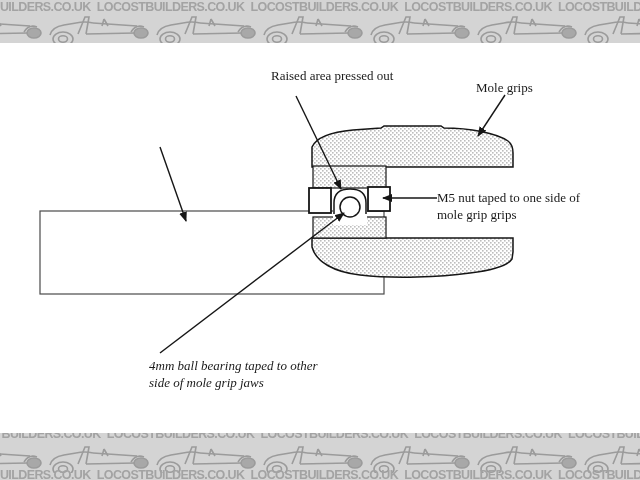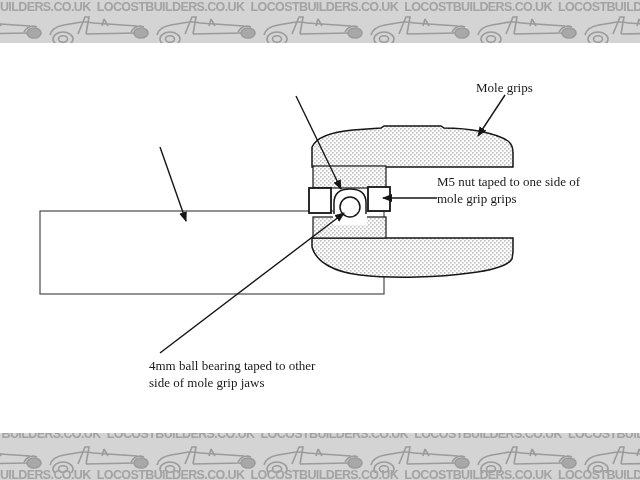--- a/index.html
+++ b/index.html
@@ -131,27 +131,28 @@
 
     <circle cx="350" cy="207" r="10" fill="#ffffff" stroke="#161616" stroke-width="1.5"></circle>
 
     <line x1="296" y1="96" x2="341" y2="189" stroke="#161616" stroke-width="1.4" marker-end="url(#ah)"></line>
     <line x1="505" y1="95" x2="478" y2="136" stroke="#161616" stroke-width="1.4" marker-end="url(#ah)"></line>
     <line x1="160" y1="147" x2="186" y2="221" stroke="#161616" stroke-width="1.4" marker-end="url(#ah)"></line>
     <line x1="437" y1="198" x2="383" y2="198" stroke="#161616" stroke-width="1.4" marker-end="url(#ah)"></line>
     <line x1="160" y1="353" x2="344" y2="213" stroke="#161616" stroke-width="1.4" marker-end="url(#ah)"></line>
   </svg>
 
+  <div class="dlabel" style="left:271px;top:67px;">Raised area pressed out</div>
 
   <div class="dlabel" style="left:456px;top:79px;margin-left:20px;">Mole grips</div>
 
 
-  <div class="dlabel" style="left:437px;top:173px;">
+  <div class="dlabel" style="left:437px;top:189px;">
     <div>M5 nut taped to one side of</div>
     <div>mole grip grips</div>
   </div>
 
-  <div class="dlabel" style="left:149px;top:357px;">
+  <div class="dlabel" style="left:149px;top:357px;font-style:italic;">
     <div>4mm ball bearing taped to other</div>
     <div>side of mole grip jaws</div>
   </div>
 
 </div>
 
 </body></html>

